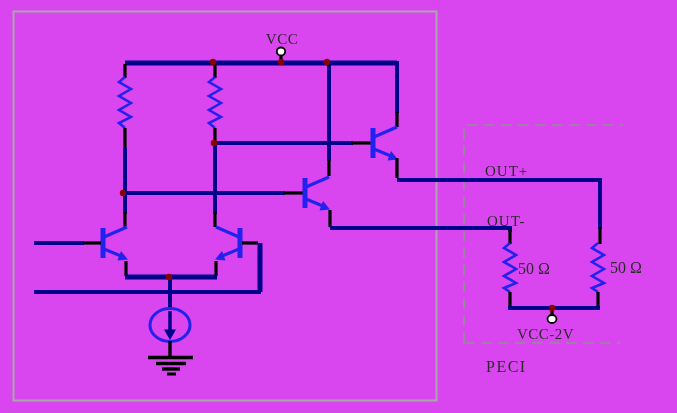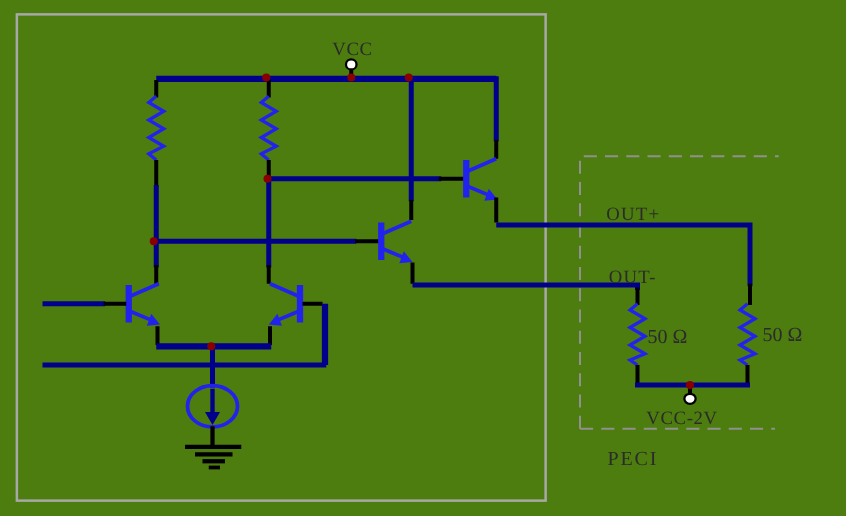--- a/index.html
+++ b/index.html
@@ -1,16 +1,16 @@
 <!DOCTYPE html>
 <html><head>
 <meta charset="utf-8">
 <style>
   html,body{margin:0;padding:0;background:#fff;}
-  #stage{position:relative;width:677px;height:413px;background:#4d7c0f;
+  #stage{position:relative;width:677px;height:413px;background:#d946ef;
          font-family:"Liberation Serif", serif;overflow:hidden;}
   svg{display:block;}
   
   .w  {stroke:#00008B;stroke-width:4;fill:none;stroke-linecap:butt;}
   .w5 {stroke:#00008B;stroke-width:5;fill:none;stroke-linecap:butt;}
   .k  {stroke:#000000;stroke-width:3.2;fill:none;stroke-linecap:butt;}
   .comp{stroke:#2222EE;fill:none;stroke-width:3;stroke-linecap:butt;}
   .bar{stroke-width:5;}
   .compf{fill:#2222EE;stroke:none;}
   .navyf{fill:#00008B;stroke:none;}

